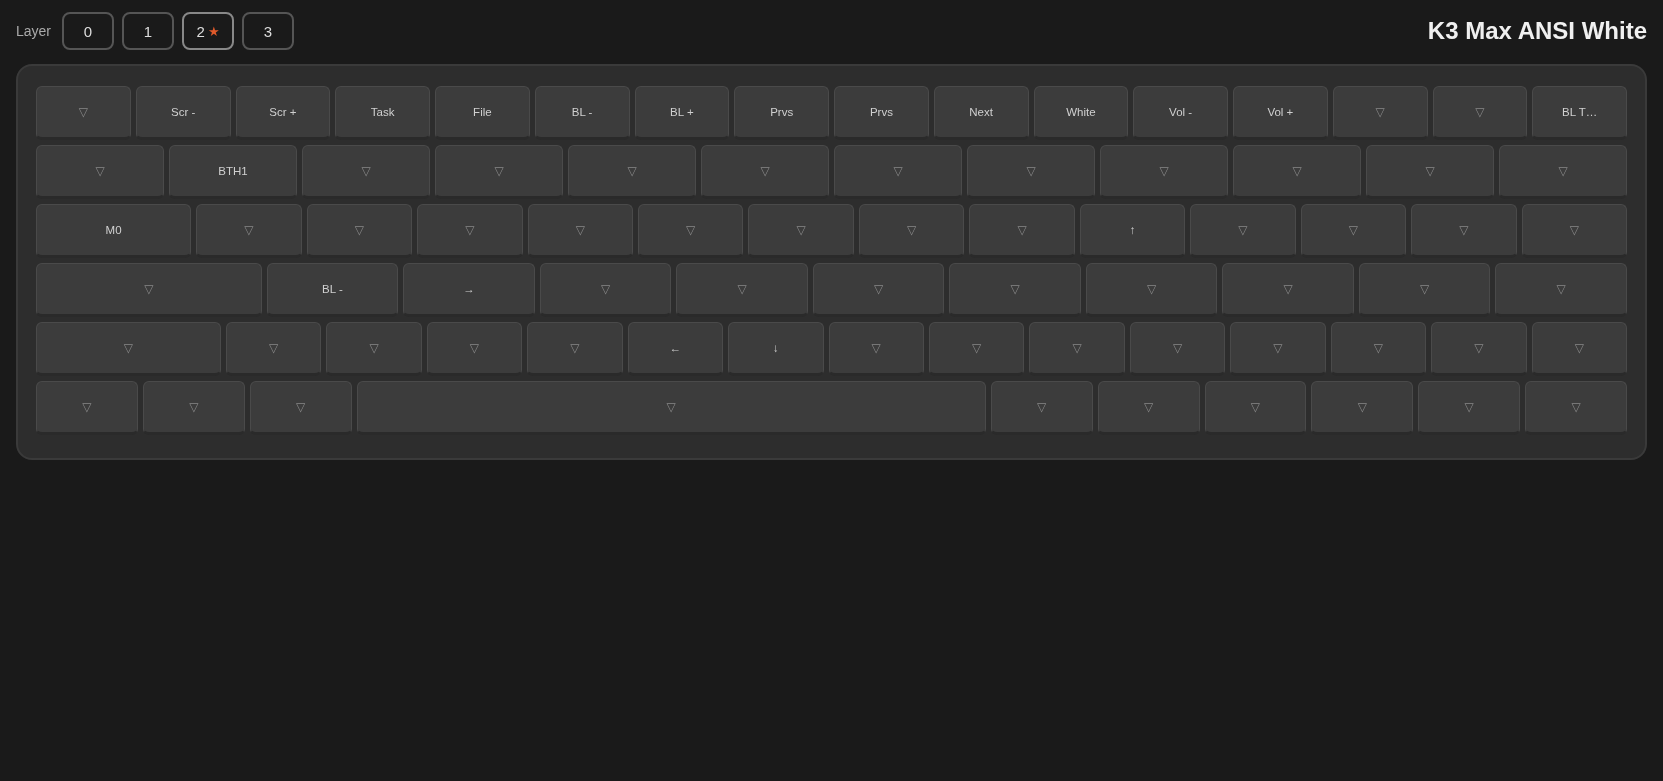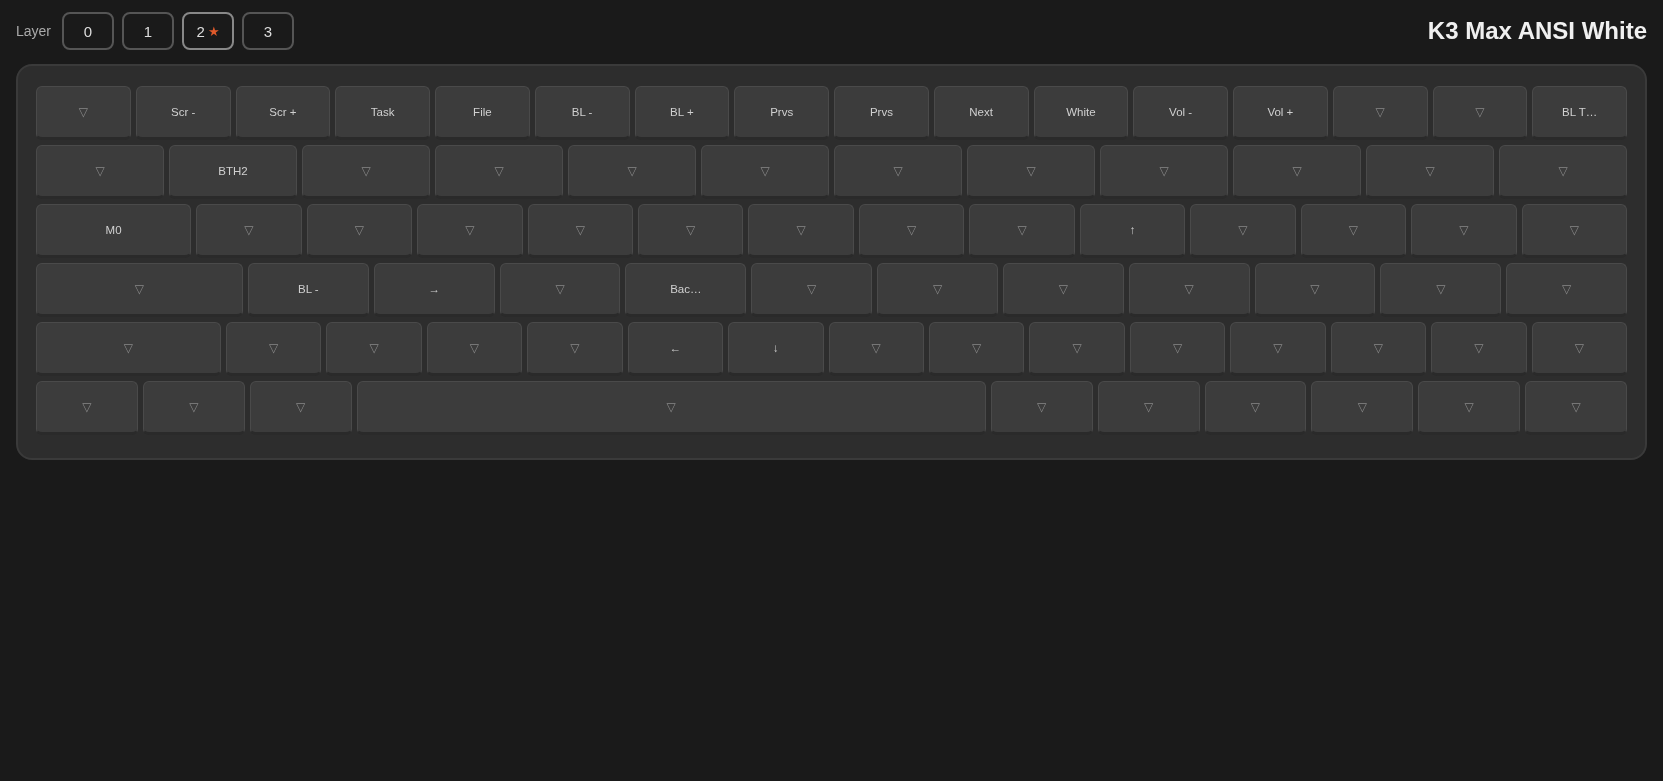--- a/index.html
+++ b/index.html
@@ -157,21 +157,21 @@
     <div class="key">
         <span class="down-arrow">▽</span>
       </div>
     <div class="key">BL T…</div>
   </div>
 
   <div class="key-row">
     <div class="key">
         <span class="down-arrow">▽</span>
       </div>
-    <div class="key">BTH2</div>
+    <div class="key">BTH1</div>
     <div class="key">
         <span class="down-arrow">▽</span>
       </div>
     <div class="key">
         <span class="down-arrow">▽</span>
       </div>
     <div class="key">
         <span class="down-arrow">▽</span>
       </div>
     <div class="key">
@@ -240,21 +240,20 @@
 
   <div class="key-row">
     <div class="key key-w175">
         <span class="down-arrow">▽</span>
       </div>
     <div class="key">BL -</div>
     <div class="key">→</div>
     <div class="key">
         <span class="down-arrow">▽</span>
       </div>
-    <div class="key">Bac…</div>
     <div class="key">
         <span class="down-arrow">▽</span>
       </div>
     <div class="key">
         <span class="down-arrow">▽</span>
       </div>
     <div class="key">
         <span class="down-arrow">▽</span>
       </div>
     <div class="key">

